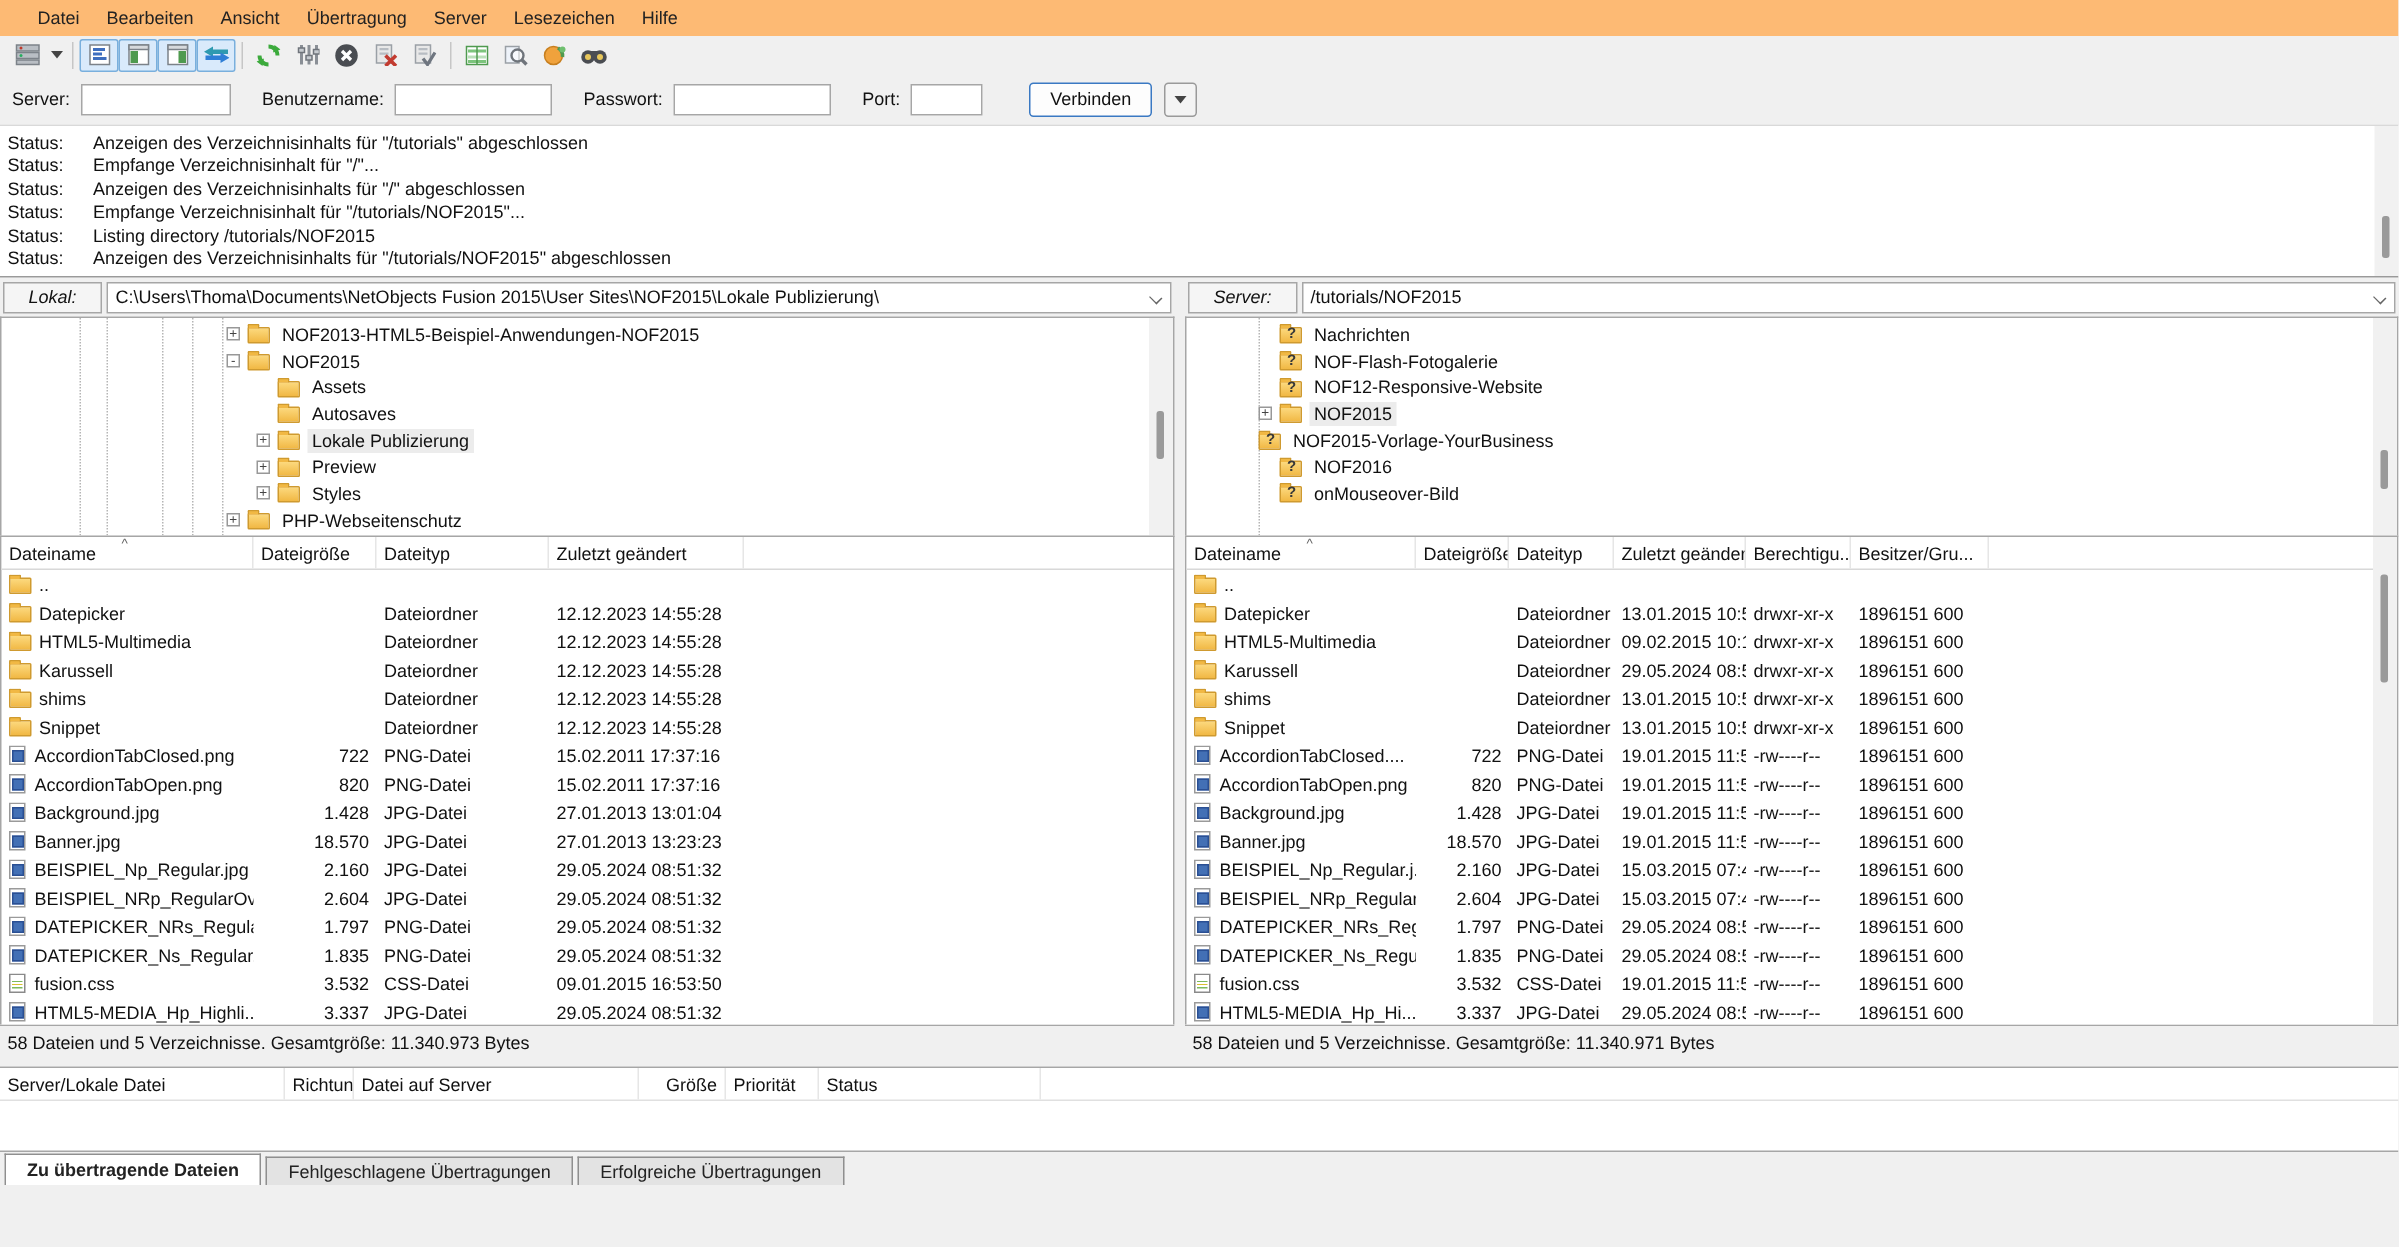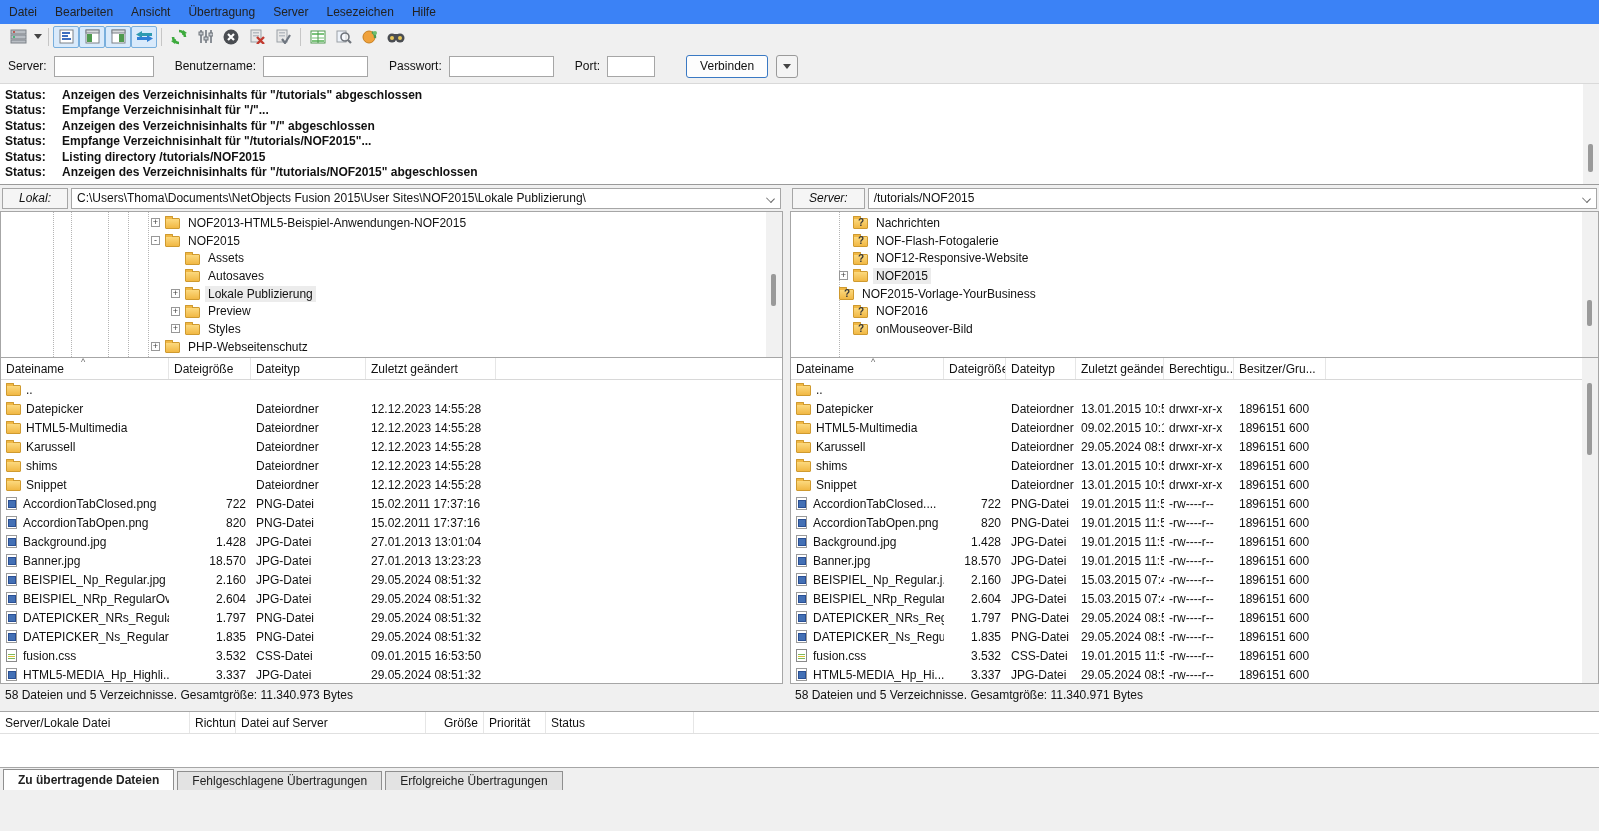--- a/index.html
+++ b/index.html
@@ -4,41 +4,41 @@
 <style>
   * { box-sizing: border-box; margin: 0; padding: 0; }
   html,body { width:1599px; height:831px; overflow:hidden; }
   body {
     font-family: "Liberation Sans", "DejaVu Sans", sans-serif;
     font-size: 12px; color:#111; background:#f0f0f0;
   }
   .app { width:1599px; height:831px; display:flex; flex-direction:column; }
 
   
-  .menubar { height:24px; display:flex; align-items:center; padding-left:0; background:#3b82f6; }
+  .menubar { height:24px; display:flex; align-items:center; padding-left:16px; background:#fdba74; }
   .menu-item { padding:3px 9px; color:#222; cursor:default; }
 
   
   .toolbar { height:25px; display:flex; align-items:center; padding-left:5px; background:#f0f0f0; }
   .tb-btn { width:26px; height:22px; display:flex; align-items:center; justify-content:center; border:1px solid transparent; border-radius:2px; }
   .tb-btn.pressed { background:#d9eafb; border-color:#79afdd; }
   .tb-sep { width:1px; height:18px; background:#c6c6c6; margin:0 4px; }
   .tb-drop { width:13px; height:22px; display:flex; align-items:center; justify-content:center; }
   .tri-down { width:0; height:0; border-left:4px solid transparent; border-right:4px solid transparent; border-top:5px solid #444; }
 
   
   .quickbar { height:34px; display:flex; align-items:center; padding-left:8px; gap:7px; background:#f0f0f0; }
   .qc-label { color:#111; }
   .qc-input { height:21px; border:1px solid #a6a6a6; background:#fff; padding:0 4px; font:inherit; }
   .qc-server { width:100px; } .qc-user { width:105px; } .qc-pass { width:105px; } .qc-port { width:48px; }
   .connect-btn { height:23px; padding:0 13px; background:#fdfdfd; border:1px solid #3a79c3; border-radius:3px; font:inherit; color:#111; }
   .connect-drop { height:23px; width:22px; background:#f4f4f4; border:1px solid #9a9a9a; border-radius:3px; display:flex; align-items:center; justify-content:center; margin-left:1px; }
 
   
-  .log { height:102px; background:#fff; border-top:1px solid #d9d9d9; border-bottom:1px solid #9a9a9a; position:relative; overflow:hidden; padding-top:3px;font-weight:bold; }
+  .log { height:102px; background:#fff; border-top:1px solid #d9d9d9; border-bottom:1px solid #9a9a9a; position:relative; overflow:hidden; padding-top:3px; }
   .log-line { height:15.5px; display:flex; align-items:center; }
   .log-type { width:62px; padding-left:5px; flex:none; }
   .log-msg { flex:1; white-space:nowrap; }
   .vscroll { position:absolute; top:0; right:0; bottom:0; width:16px; background:#f1f1f1; }
   .vthumb { position:absolute; left:5px; width:5px; background:#9a9a9a; border-radius:2px; }
 
   
   .main { height:520px; display:flex; }
   .pane { display:flex; flex-direction:column; background:#f0f0f0; }
   .pane-left { width:783px; flex:none; }

